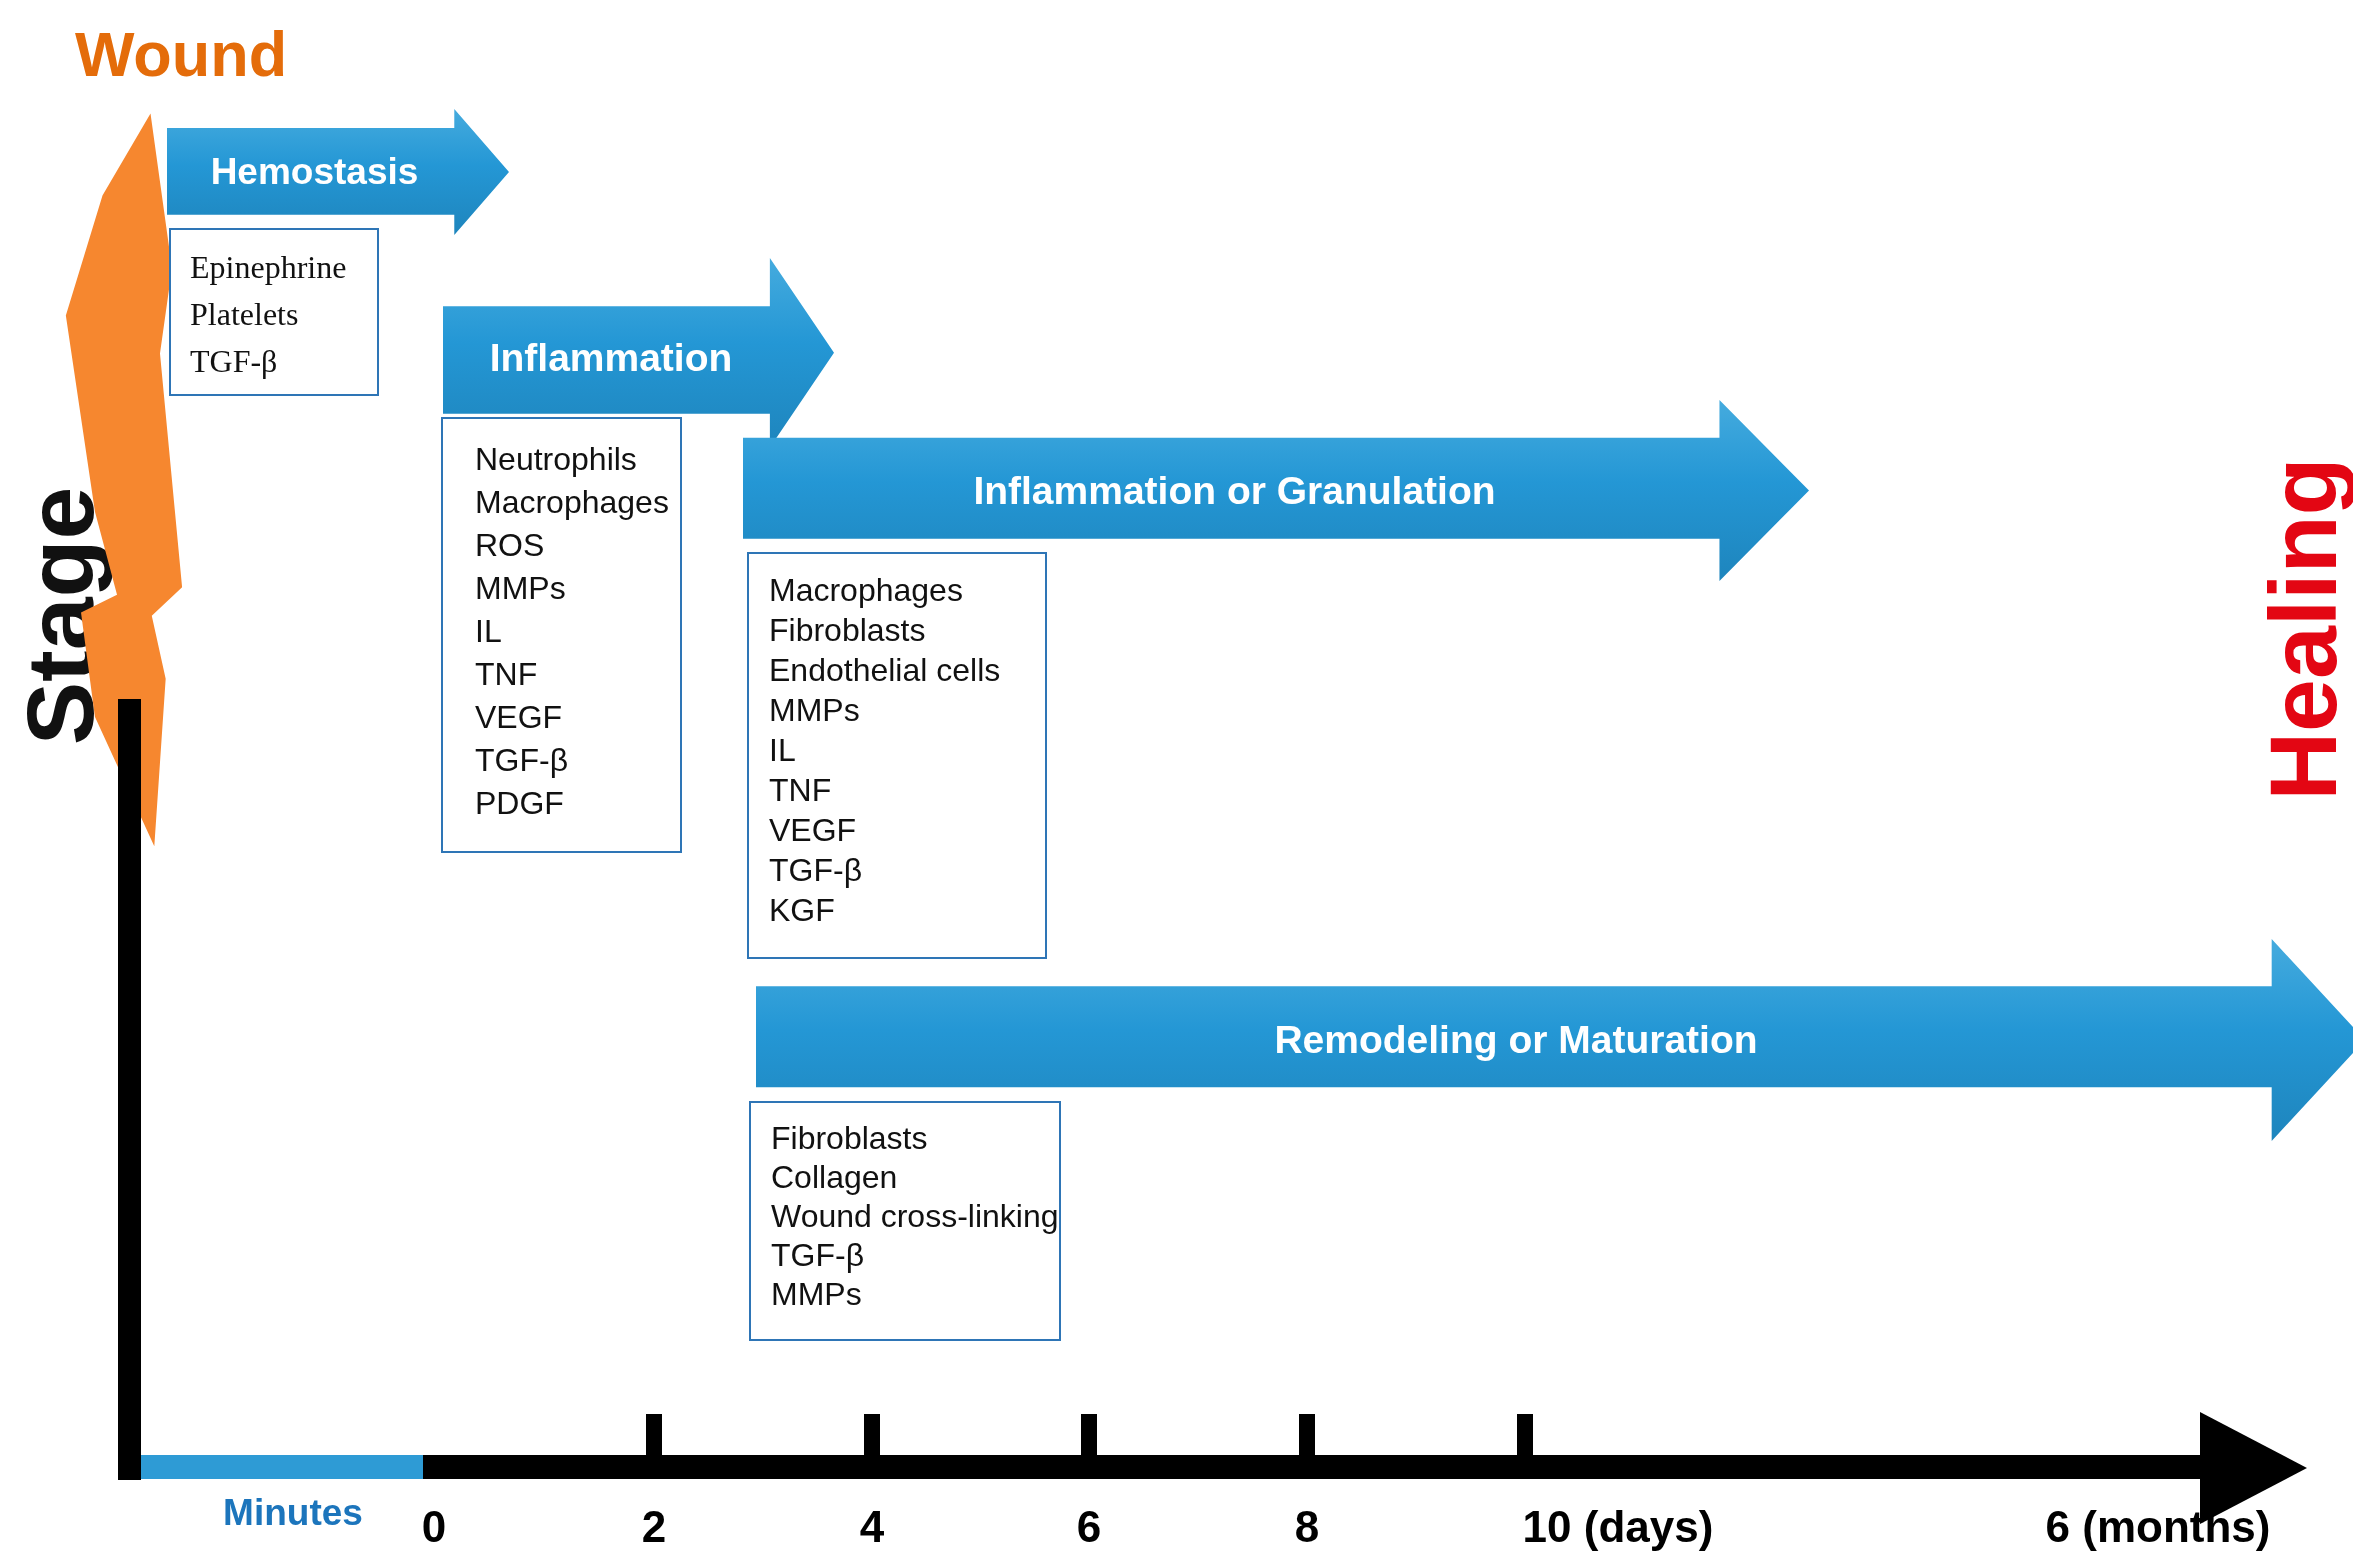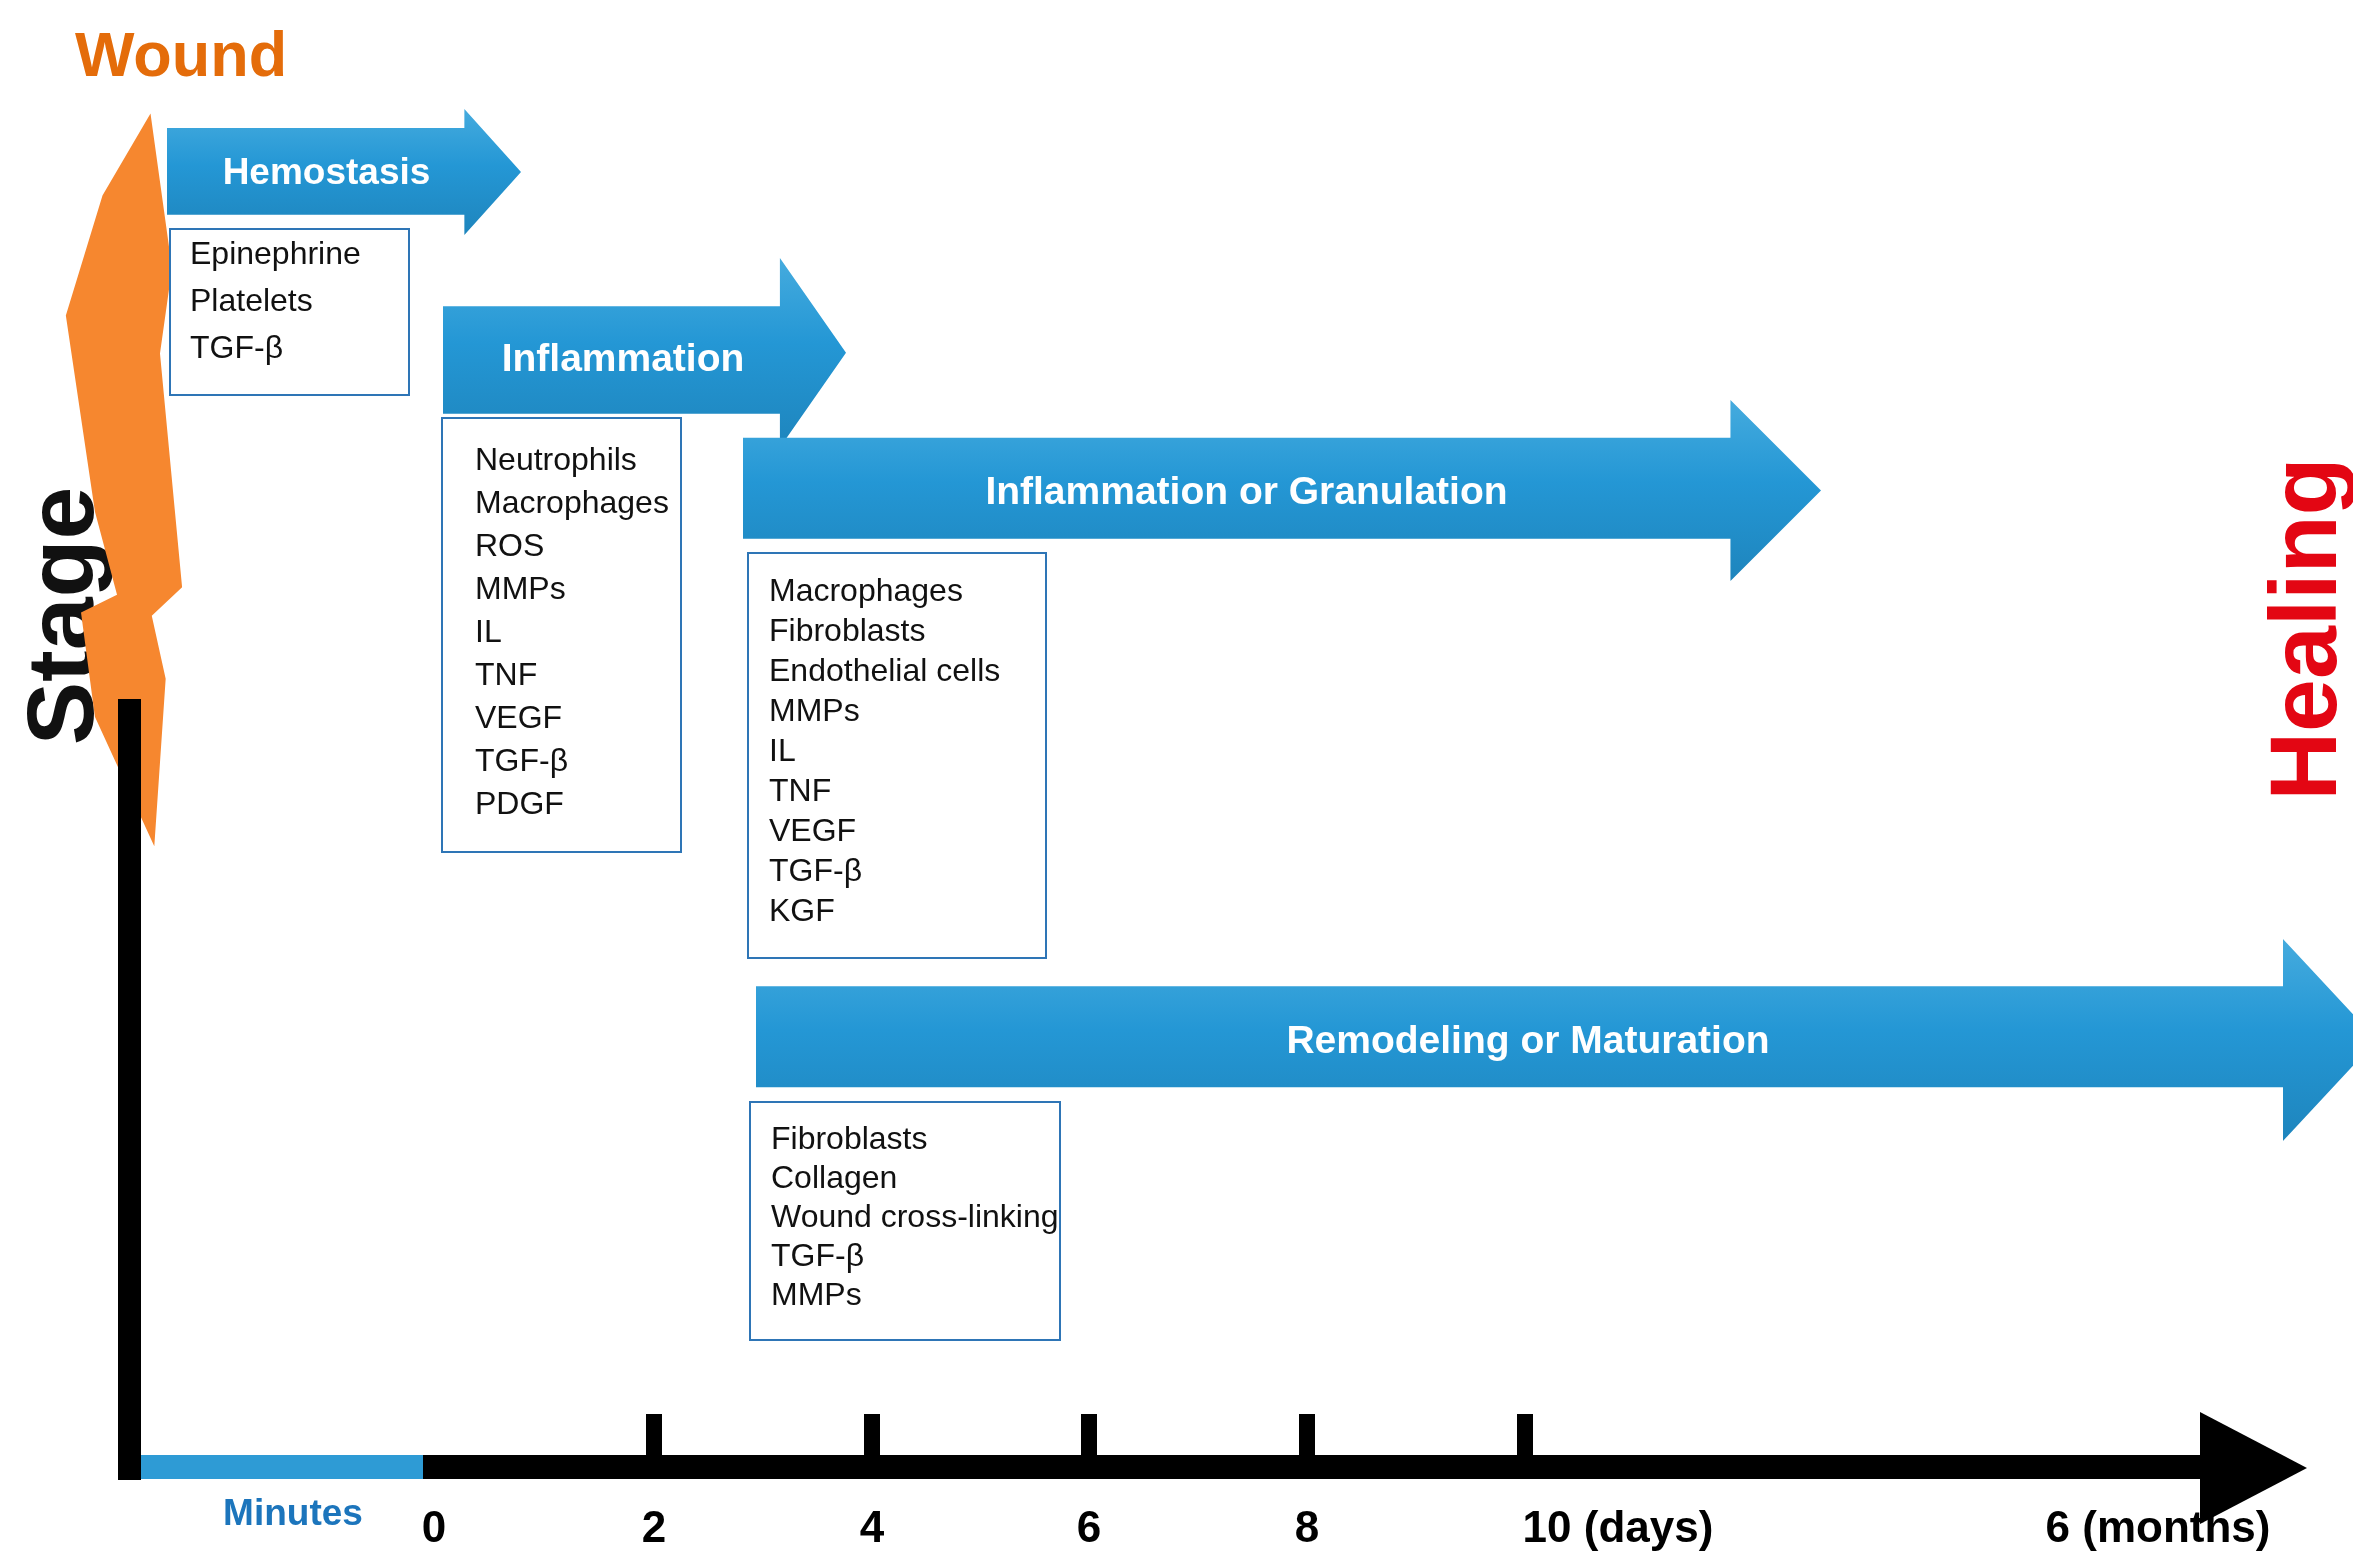--- a/index.html
+++ b/index.html
@@ -15,21 +15,21 @@
   #wound-label{
     position:absolute;left:75px;top:17.7px;font-size:63px;font-weight:bold;color:#E46C0A;
   }
   #stage-label{left:60px;top:616px;font-size:95px;color:#111;}
   #healing-label{left:2303px;top:629px;font-size:95px;color:#E30613;}
   
   .block-arrow{
     position:absolute;display:flex;align-items:center;justify-content:center;
     color:#fff;font-weight:bold;text-align:center;
   }
-  .arrow-blue{background:linear-gradient(180deg,#45ABDE 0%,#2497D5 45%,#1E85BD 100%);padding-left:12px;}
+  .arrow-blue{background:linear-gradient(180deg,#45ABDE 0%,#2497D5 45%,#1E85BD 100%);}
   .arrow-cyan{background:linear-gradient(180deg,#2FCDF7 0%,#00BFF0 50%,#00ACDF 100%);}
   #arrow-hemostasis{
     left:167px;top:109px;width:295px;height:126px;font-size:37px;padding-right:47px;
     clip-path:polygon(0% 15%,84% 15%,84% 0%,100% 50%,84% 100%,84% 84%,0% 84%);
   }
   #arrow-inflammation{
     left:443px;top:258px;width:336px;height:178px;font-size:39px;padding-right:55px;padding-top:11.4px;
     clip-path:polygon(0% 25.5%,83.6% 25.5%,83.6% 0%,100% 50%,83.6% 100%,83.6% 82.3%,0% 82.3%);
   }
   #arrow-prolonged{
@@ -42,21 +42,21 @@
   }
   #arrow-remodeling{
     left:756px;top:939px;width:1520px;height:202px;font-size:39px;padding-right:89px;
     clip-path:polygon(0% 23.4%,94.2% 23.4%,94.2% 0%,100% 50%,94.2% 100%,94.2% 73.4%,0% 73.4%);
   }
   
   .factor-box{
     position:absolute;background:#fff;border:2.5px solid #2E75B6;
     color:#111;font-size:32px;box-sizing:border-box;
   }
-  #box-hemostasis{left:169px;top:228px;width:241px;height:168px;padding:0 0 0 19px;}
+  #box-hemostasis{left:169px;top:228px;width:210px;height:168px;padding:14px 0 0 19px;font-family:Liberation Serif, serif;}
   #box-hemostasis .box-line{line-height:47px;}
   #box-inflammation{left:441px;top:417px;width:241px;height:436px;padding:19px 0 0 32px;}
   #box-inflammation .box-line{line-height:43px;}
   #box-proliferation{left:747px;top:552px;width:300px;height:407px;padding:16.4px 0 0 20px;}
   #box-proliferation .box-line{line-height:40px;}
   #box-remodeling{left:749px;top:1101px;width:312px;height:240px;padding:16.4px 0 0 20px;}
   #box-remodeling .box-line{line-height:39px;}
   
   #axis-vertical{position:absolute;left:118px;top:699px;width:23px;height:781px;background:#000;}
   #minutes-bar{position:absolute;left:126px;top:1455px;width:297px;height:24px;background:#2E9BD5;}

